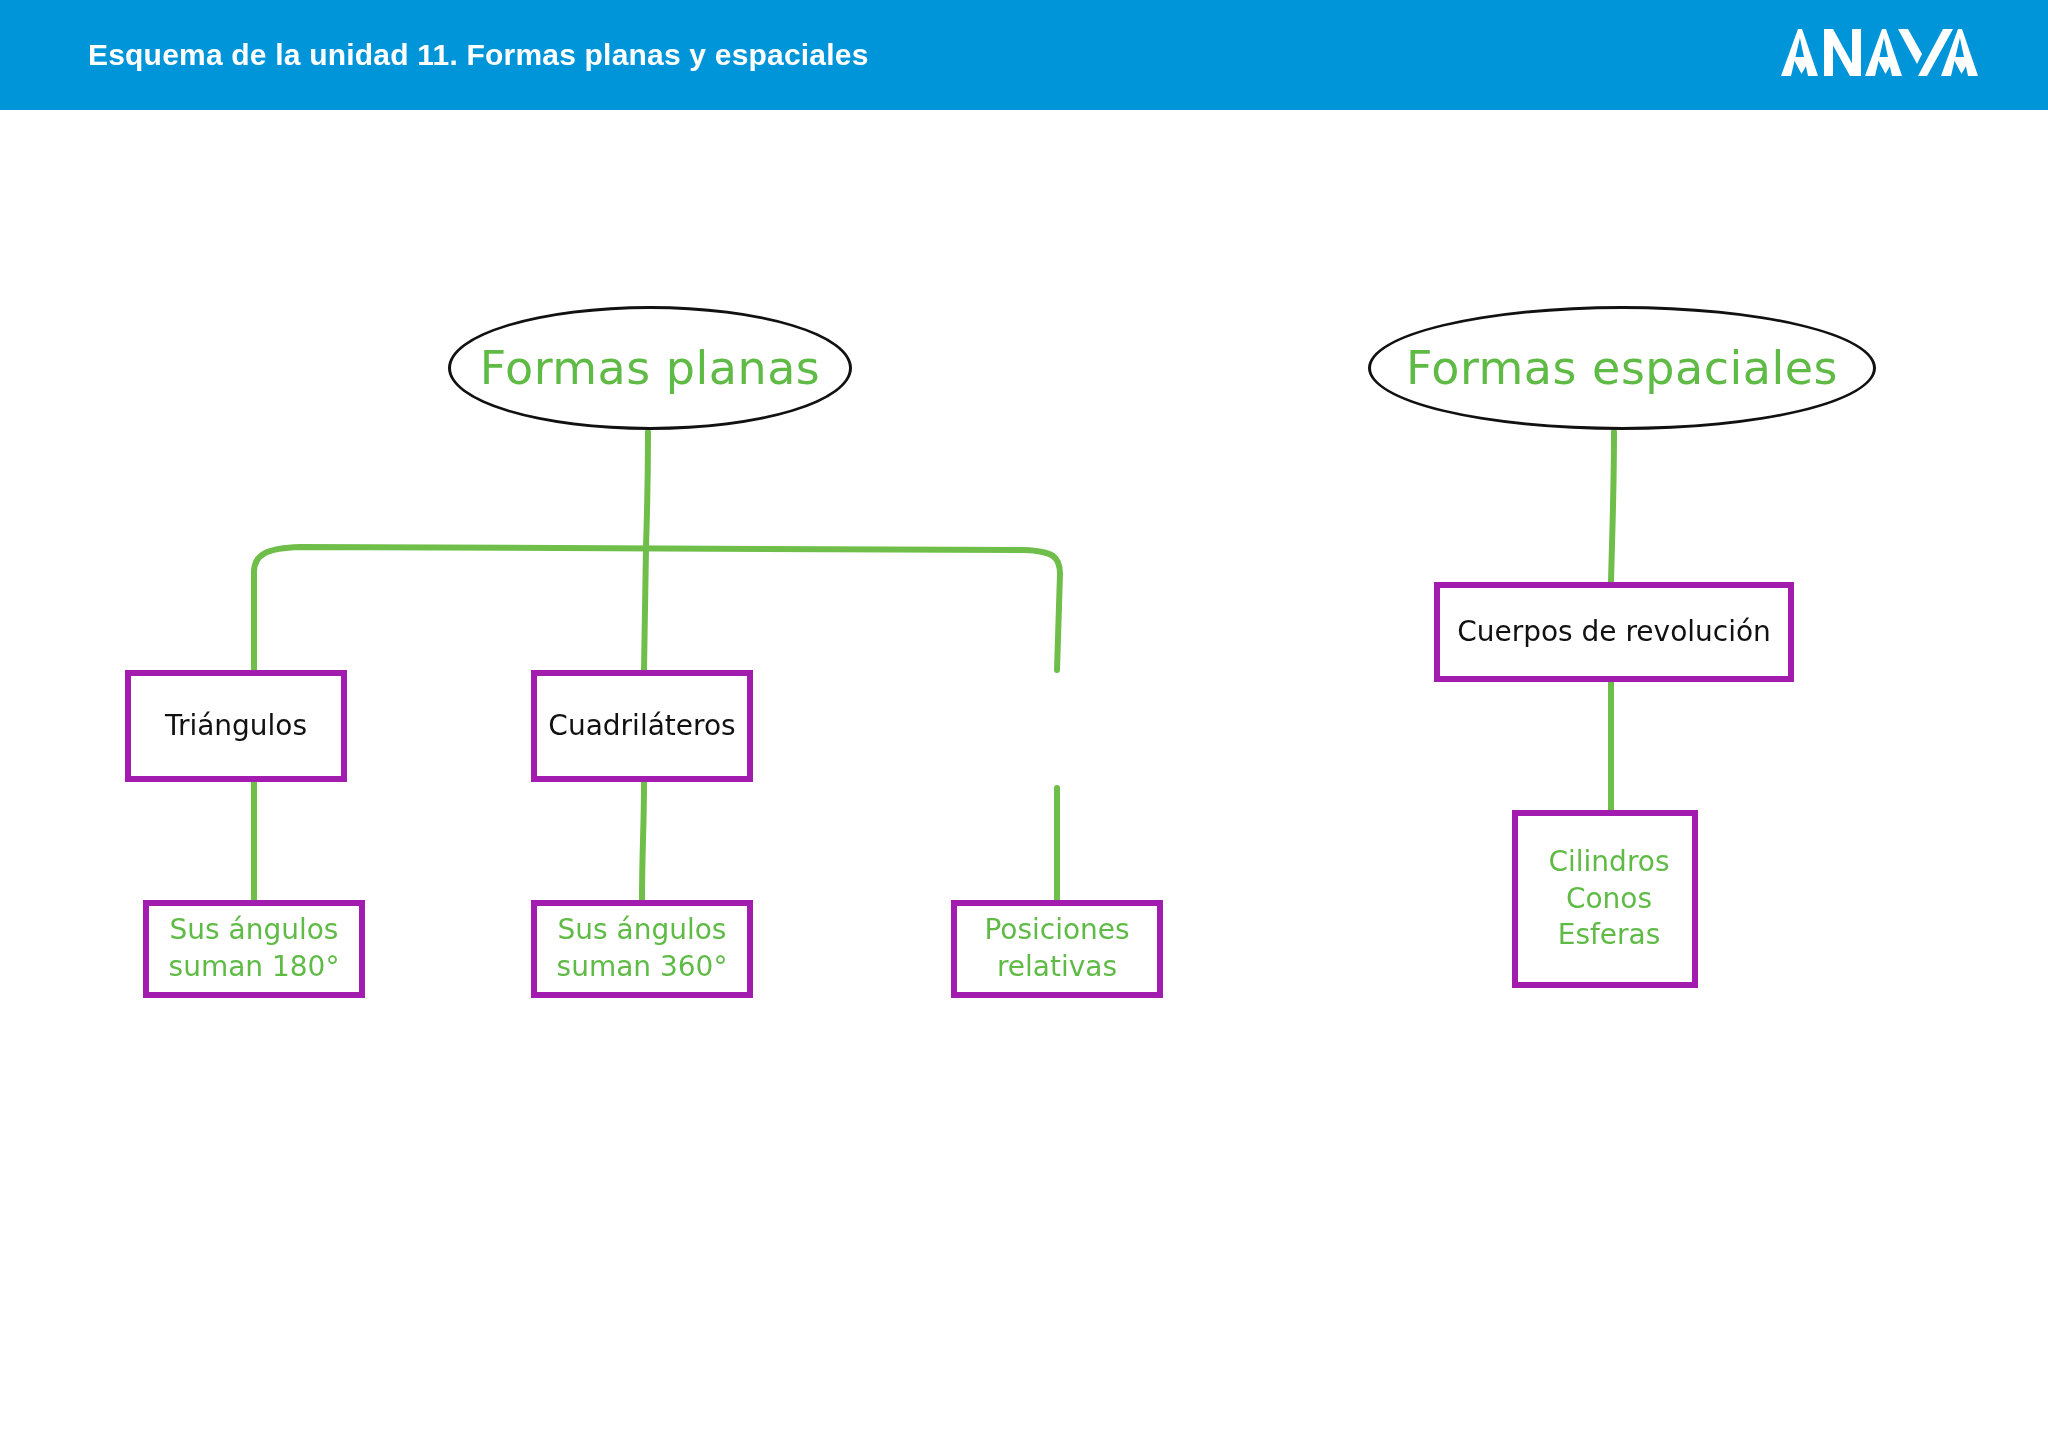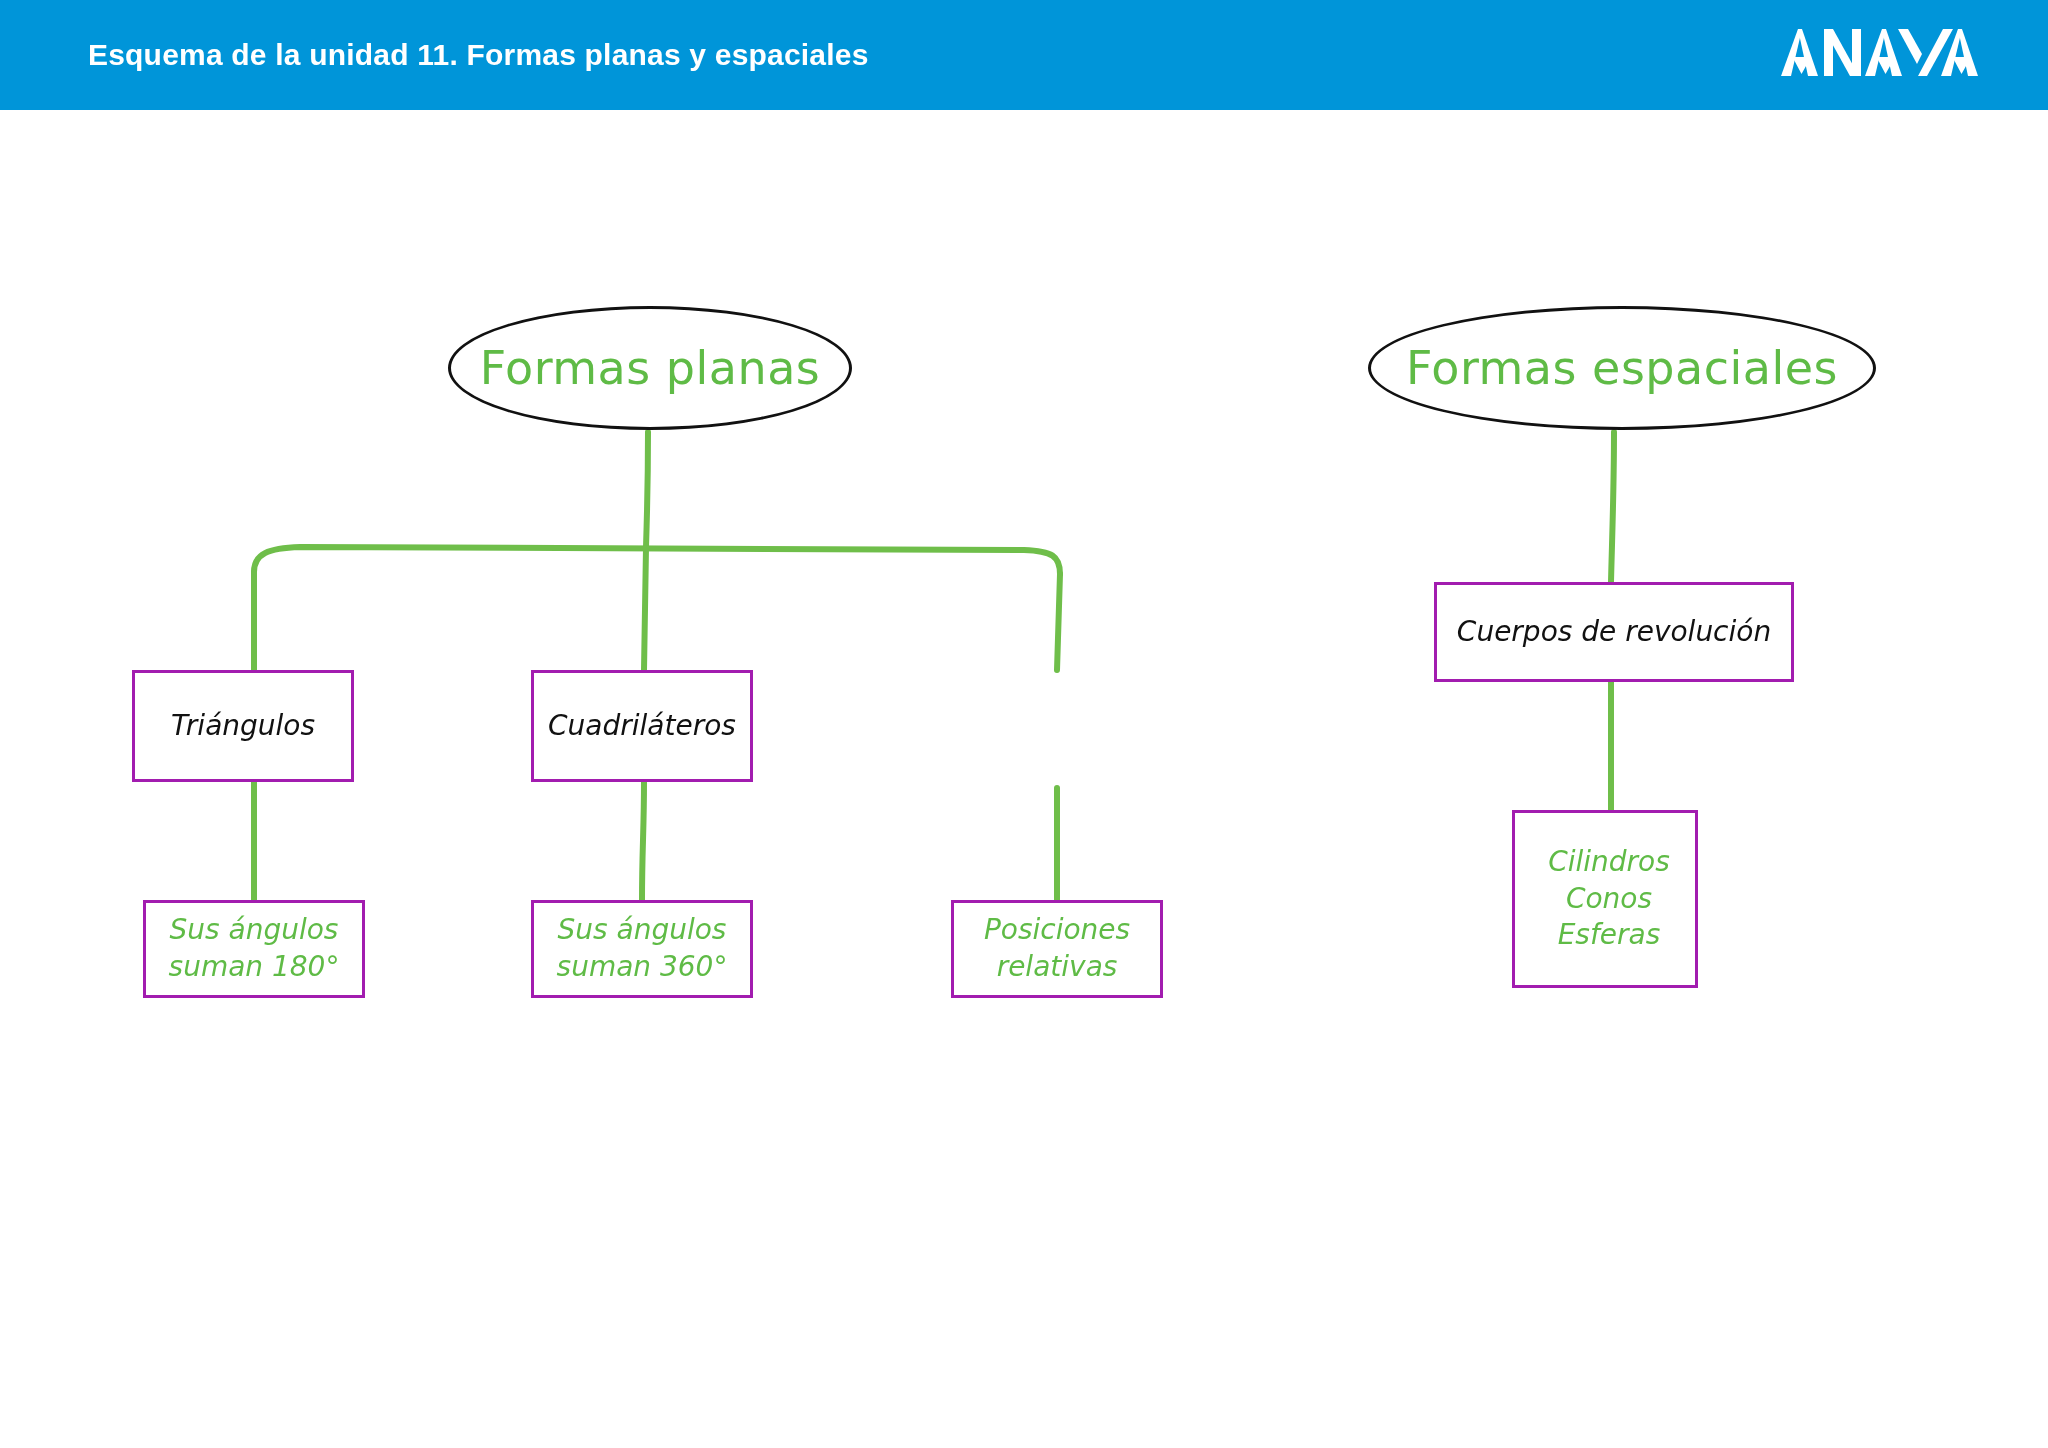--- a/index.html
+++ b/index.html
@@ -86,35 +86,34 @@
   .ellipse-node {
     border: 3px solid #111111;
     border-radius: 50%;
     color: #5FBB46;
     font-family: "DejaVu Sans", sans-serif;
     font-size: 46px;
     letter-spacing: 0.5px;
   }
 
   .box-node {
-    border: 3px solid #a21caf;
+    border: 6px solid #a21caf;
     color: #111111;
     font-family: "DejaVu Sans", sans-serif;
     font-size: 28px;
-    font-style: italic;
   }
   .box-node.green-text {
     color: #5FBB46;
   }
 
   
   #node-formas-planas   { left: 448px;  top: 196px; width: 404px; height: 124px; text-align: center; }
   #node-formas-espacial { left: 1368px; top: 196px; width: 508px; height: 124px; }
 
-  #node-triangulos      { left: 132px;  top: 560px; width: 222px; height: 112px; }
+  #node-triangulos      { left: 125px;  top: 560px; width: 222px; height: 112px; }
   #node-cuadrilateros   { left: 531px;  top: 560px; width: 222px; height: 112px; }
   #node-rectas          { left: 917px;  top: 560px; width: 280px; height: 118px; }
 
   #node-suman-180       { left: 143px;  top: 790px; width: 222px; height: 98px; }
   #node-suman-360       { left: 531px;  top: 790px; width: 222px; height: 98px; }
   #node-posiciones      { left: 951px;  top: 790px; width: 212px; height: 98px; }
 
   #node-cuerpos-rev     { left: 1434px; top: 472px; width: 360px; height: 100px; }
   #node-cilindros       { left: 1512px; top: 700px; width: 186px; height: 178px; padding-left: 8px; }
 </style>

